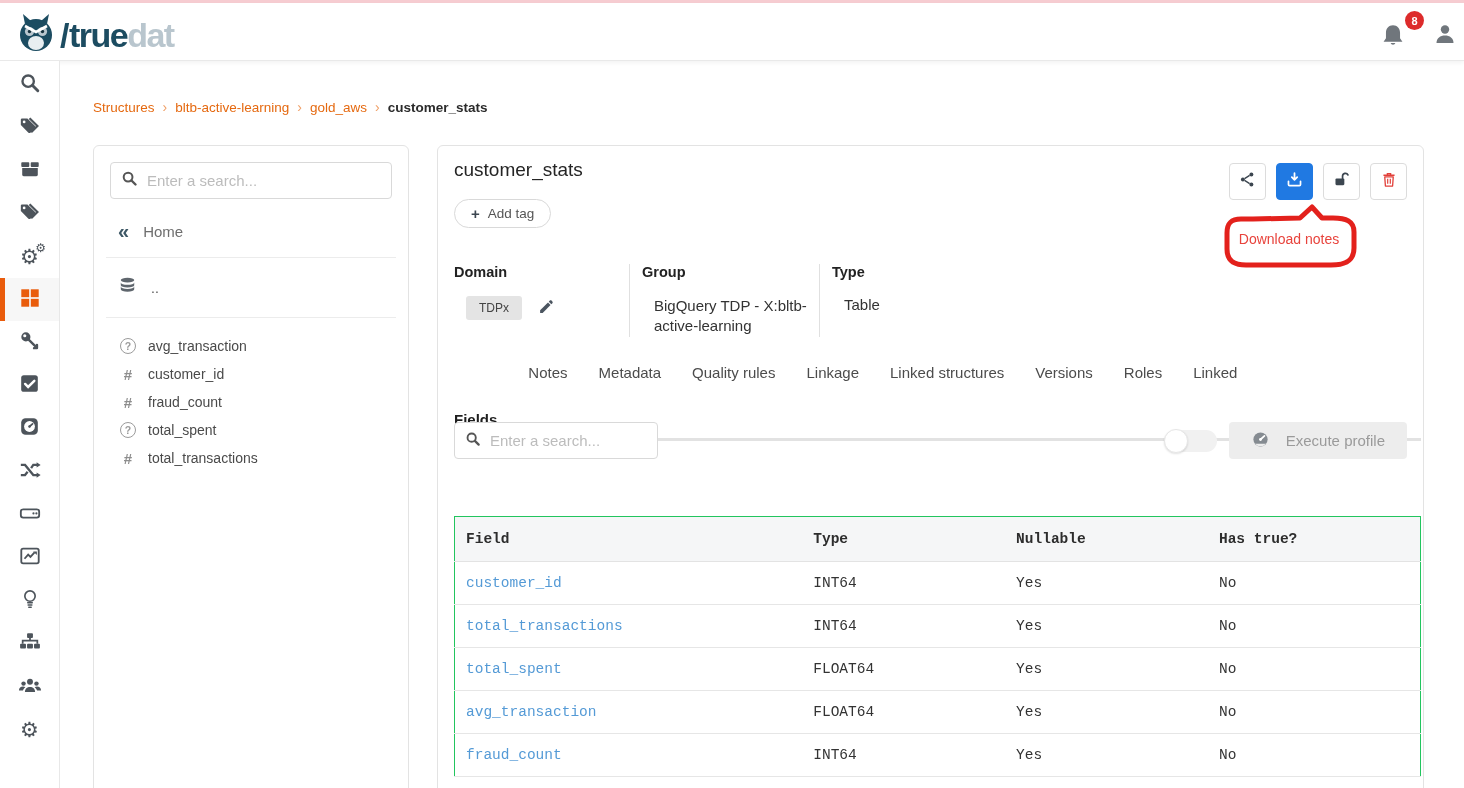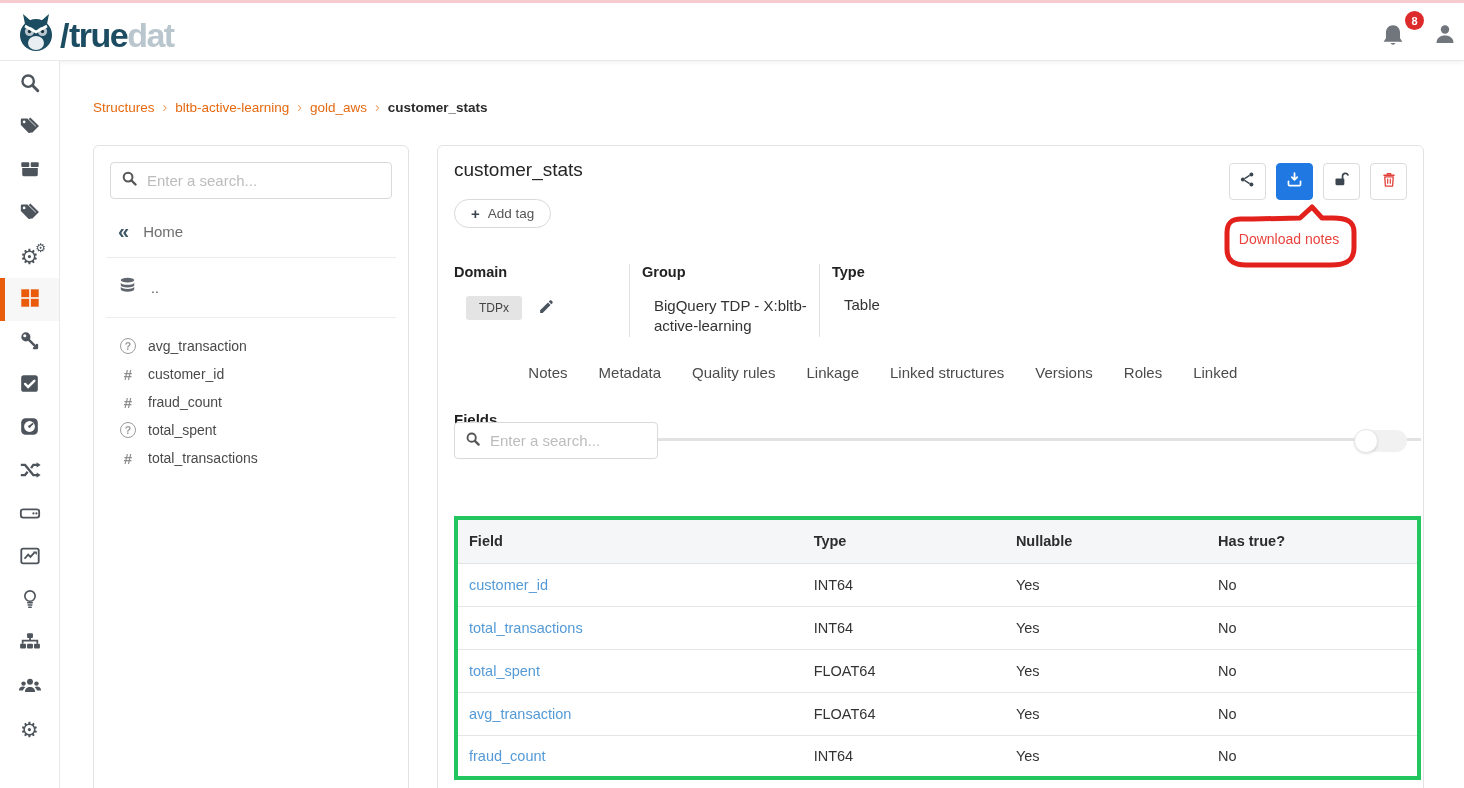--- a/index.html
+++ b/index.html
@@ -97,22 +97,22 @@
   .toolbar { position:absolute; left:16px; right:16px; top:276px; display:flex; align-items:center; }
   .toolbar .searchbox { width:204px; }
   .toolbar-right { margin-left:auto; display:flex; align-items:center; gap:12px; }
   .toggle { width:52px; height:22px; border-radius:11px; background:#f1f1f1; position:relative; cursor:pointer; }
   .toggle .knob { position:absolute; left:-1px; top:-1px; width:24px; height:24px; border-radius:50%;
     background:#fff; border:1px solid #e6e6e6; box-shadow:0 1px 2px rgba(0,0,0,.12); }
   .exec-btn { height:37px; background:#ededed; border:none; border-radius:4px; padding:0 22px;
     display:flex; align-items:center; gap:16px; color:#9a9a9a; font-size:15px; cursor:pointer;
     font-family:"Liberation Sans", sans-serif; }
 
-  .ftable { position:absolute; left:16px; right:4px; top:370px; border:4px solid #22c55e;
-    border-collapse:collapse; width:auto; }
+  .ftable { position:absolute; left:16px; right:4px; top:370px; border:1px solid #22c55e;
+    border-collapse:collapse; width:auto;font-family:Liberation Mono, monospace; }
   table.ftable { width:967px; }
   .ftable th { background:#f5f6f7; text-align:left; font-size:14.5px; font-weight:700; color:#2d2d2d;
     height:45px; padding:0 0 0 11px; border-bottom:1px solid #e3e3e3; }
   .ftable td { height:43px; padding:0 0 0 11px; font-size:14.5px; color:#333; border-bottom:1px solid #e6e6e6; }
   .ftable td.flink { color:#549ad6; cursor:pointer; }
   .c1 { width:36%; } .c2 { width:21%; } .c3 { width:21%; } .c4 { width:22%; }
 </style>
 </head>
 <body>
 
@@ -402,20 +402,29 @@
         <span><svg width="16" height="16" viewBox="0 0 24 24">
               <circle cx="10" cy="10" r="6.2" fill="none" stroke="#555" stroke-width="2.8"></circle>
               <line x1="14.8" y1="14.8" x2="20.5" y2="20.5" stroke="#555" stroke-width="3.4" stroke-linecap="round"></line>
             </svg></span>
         <input type="text" placeholder="Enter a search..." style="">
       </div>
       <div class="toolbar-right">
         <div class="toggle">
             <div class="knob"></div>
           </div>
+        <button class="exec-btn">
+          <span><svg width="19" height="19" viewBox="0 0 24 24">
+                <circle cx="12" cy="12" r="9" fill="#858b91"></circle>
+                <path d="M5 17.5 a9 9 0 0 0 14 0z" fill="#ededed"></path>
+                <path d="M12 12 L17 7.5" stroke="#fff" stroke-width="2.2" stroke-linecap="round"></path>
+                <circle cx="12" cy="12" r="1.8" fill="#fff"></circle>
+              </svg></span>
+          <span>Execute profile</span>
+        </button>
       </div>
     </div>
 
     <table class="ftable">
       <thead>
         <tr>
           <th class="c1">Field</th>
           <th class="c2">Type</th>
           <th class="c3">Nullable</th>
           <th class="c4">Has true?</th>

